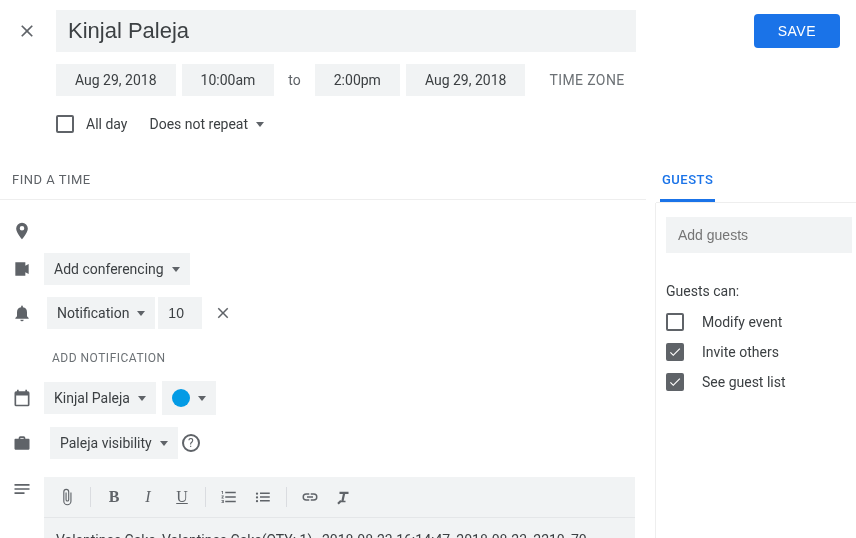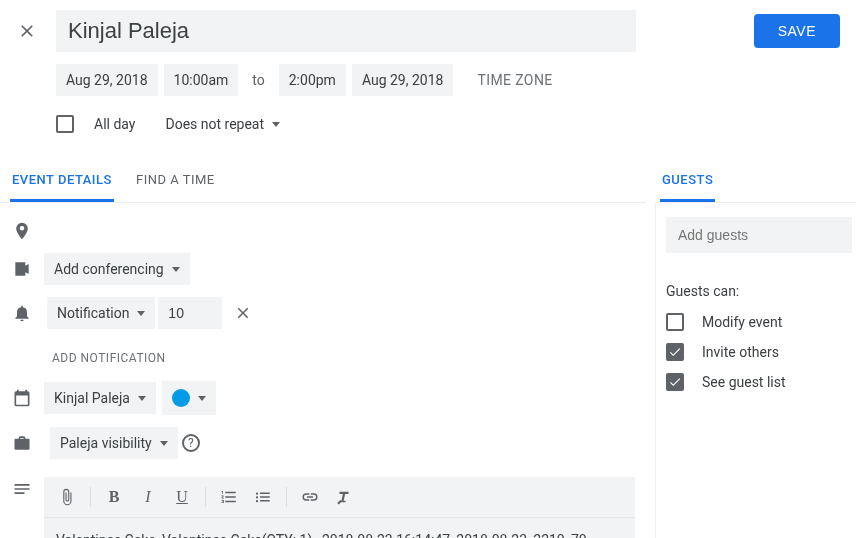--- a/index.html
+++ b/index.html
@@ -45,37 +45,37 @@
     cursor:pointer;
   }
   .chip-row {
     display: flex;
     align-items: center;
     gap: 6px;
     padding: 4px 0 4px 56px;
   }
   .chip {
     background: #f1f3f4;
-    padding: 8px 10px;
+    padding: 8px 19px;
     color: #3c4043;
     cursor:pointer;
   }
   .plain {
     padding: 8px 8px;
     color: #5f6368;
   }
   .tz {
     color: #6c7175;
     font-size: 14px;
     letter-spacing: .4px;
     padding: 8px 18px;
     cursor:pointer;
   }
   .allday-row {
-    display:flex;align-items:center;gap:20px;
+    display:flex;align-items:center;gap:12px;
     padding: 8px 17px 8px 56px;
   }
   .checkbox {
     width:18px;height:18px;border:2px solid #5f6368;border-radius:2px;
     display:inline-flex;align-items:center;justify-content:center;
     cursor:pointer;
   }
   .checkbox.checked { background:#5f6368;border-color:#5f6368;}
   .checkbox.checked svg{display:block}
   .checkbox svg{display:none;width:14px;height:14px;fill:#fff}
@@ -126,21 +126,21 @@
     width:44px;
     display:flex;justify-content:center;color:#5f6368;
   }
   .row .icon svg { width:20px;height:20px;fill:#5f6368; }
   .loc-input {
     flex:1;margin-right:8px;
     background:#f1f3f4;border:none;padding:10px 12px;font-size:14px;color:#3c4043;outline:none;
   }
   .notif-row { gap:3px; }
   .num-input {
-    width:64px;background:#f1f3f4;border:none;padding:8px 10px;font-size:14px;color:#3c4043;outline:none;
+    width:44px;background:#f1f3f4;border:none;padding:8px 10px;font-size:14px;color:#3c4043;outline:none;
   }
   .remove-x { width:24px;height:24px;color:#5f6368;cursor:pointer;display:flex;align-items:center;justify-content:center;margin-left:6px;}
   .addnotif {
     color:#6c7175;font-size:12px;letter-spacing:.5px;padding:16px 0 10px 52px;cursor:pointer;
   }
   .color-dot { width:18px;height:18px;border-radius:50%;background:#039be5;}
   .help-circle { width:18px;height:18px;border:2px solid #5f6368;border-radius:50%;display:flex;align-items:center;justify-content:center;font-size:12px;color:#5f6368;margin-left:4px;cursor:pointer;}
   .desc-block {
     margin:6px 8px 0 0;
     background:#f1f3f4;
@@ -191,21 +191,20 @@
   <span>All day</span>
   <span class="dropdown">
     <span>Does not repeat</span>
     <span class="caret"></span>
   </span>
 </div>
 
 <div style="display:flex">
   <div style="flex:1">
     <div class="tabs">
-      <div class="tab active">EVENT DETAILS</div>
       <div class="tab">FIND A TIME</div>
     </div>
   </div>
   <div style="width:210px;padding-left:10px">
     <div class="tabs" style="padding-left:4px">
       <div class="tab active">GUESTS</div>
     </div>
   </div>
 </div>
 

